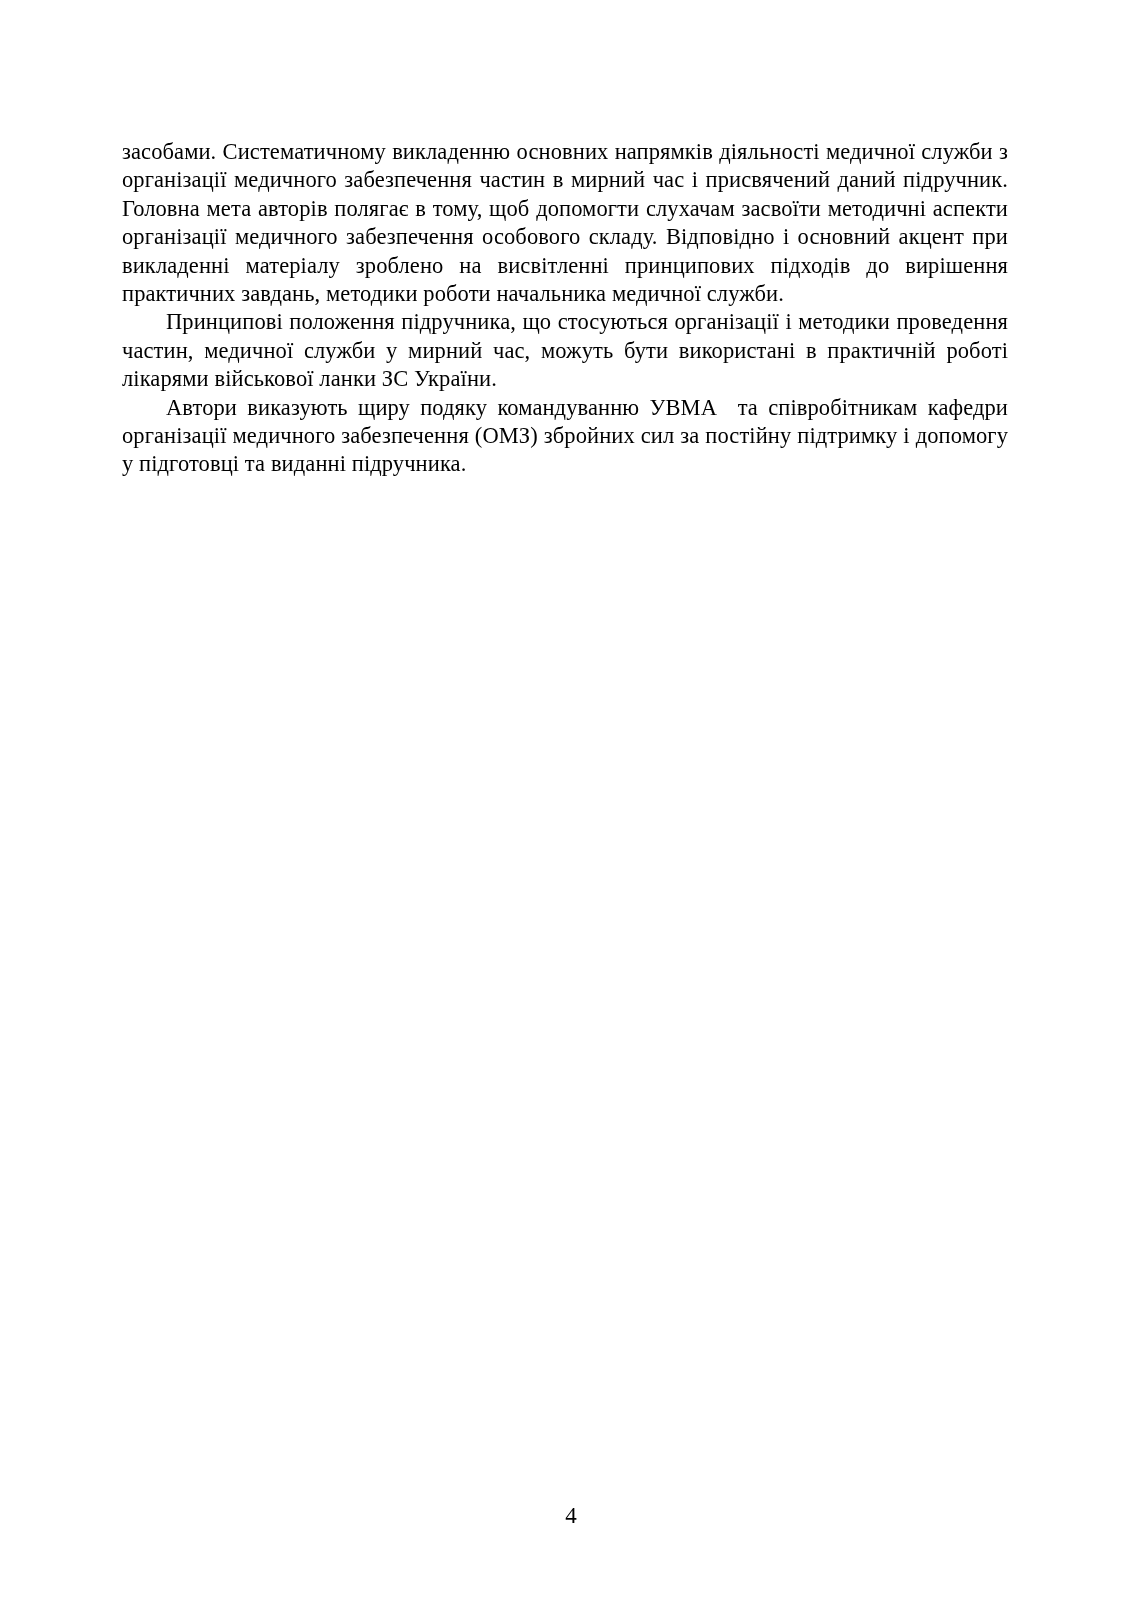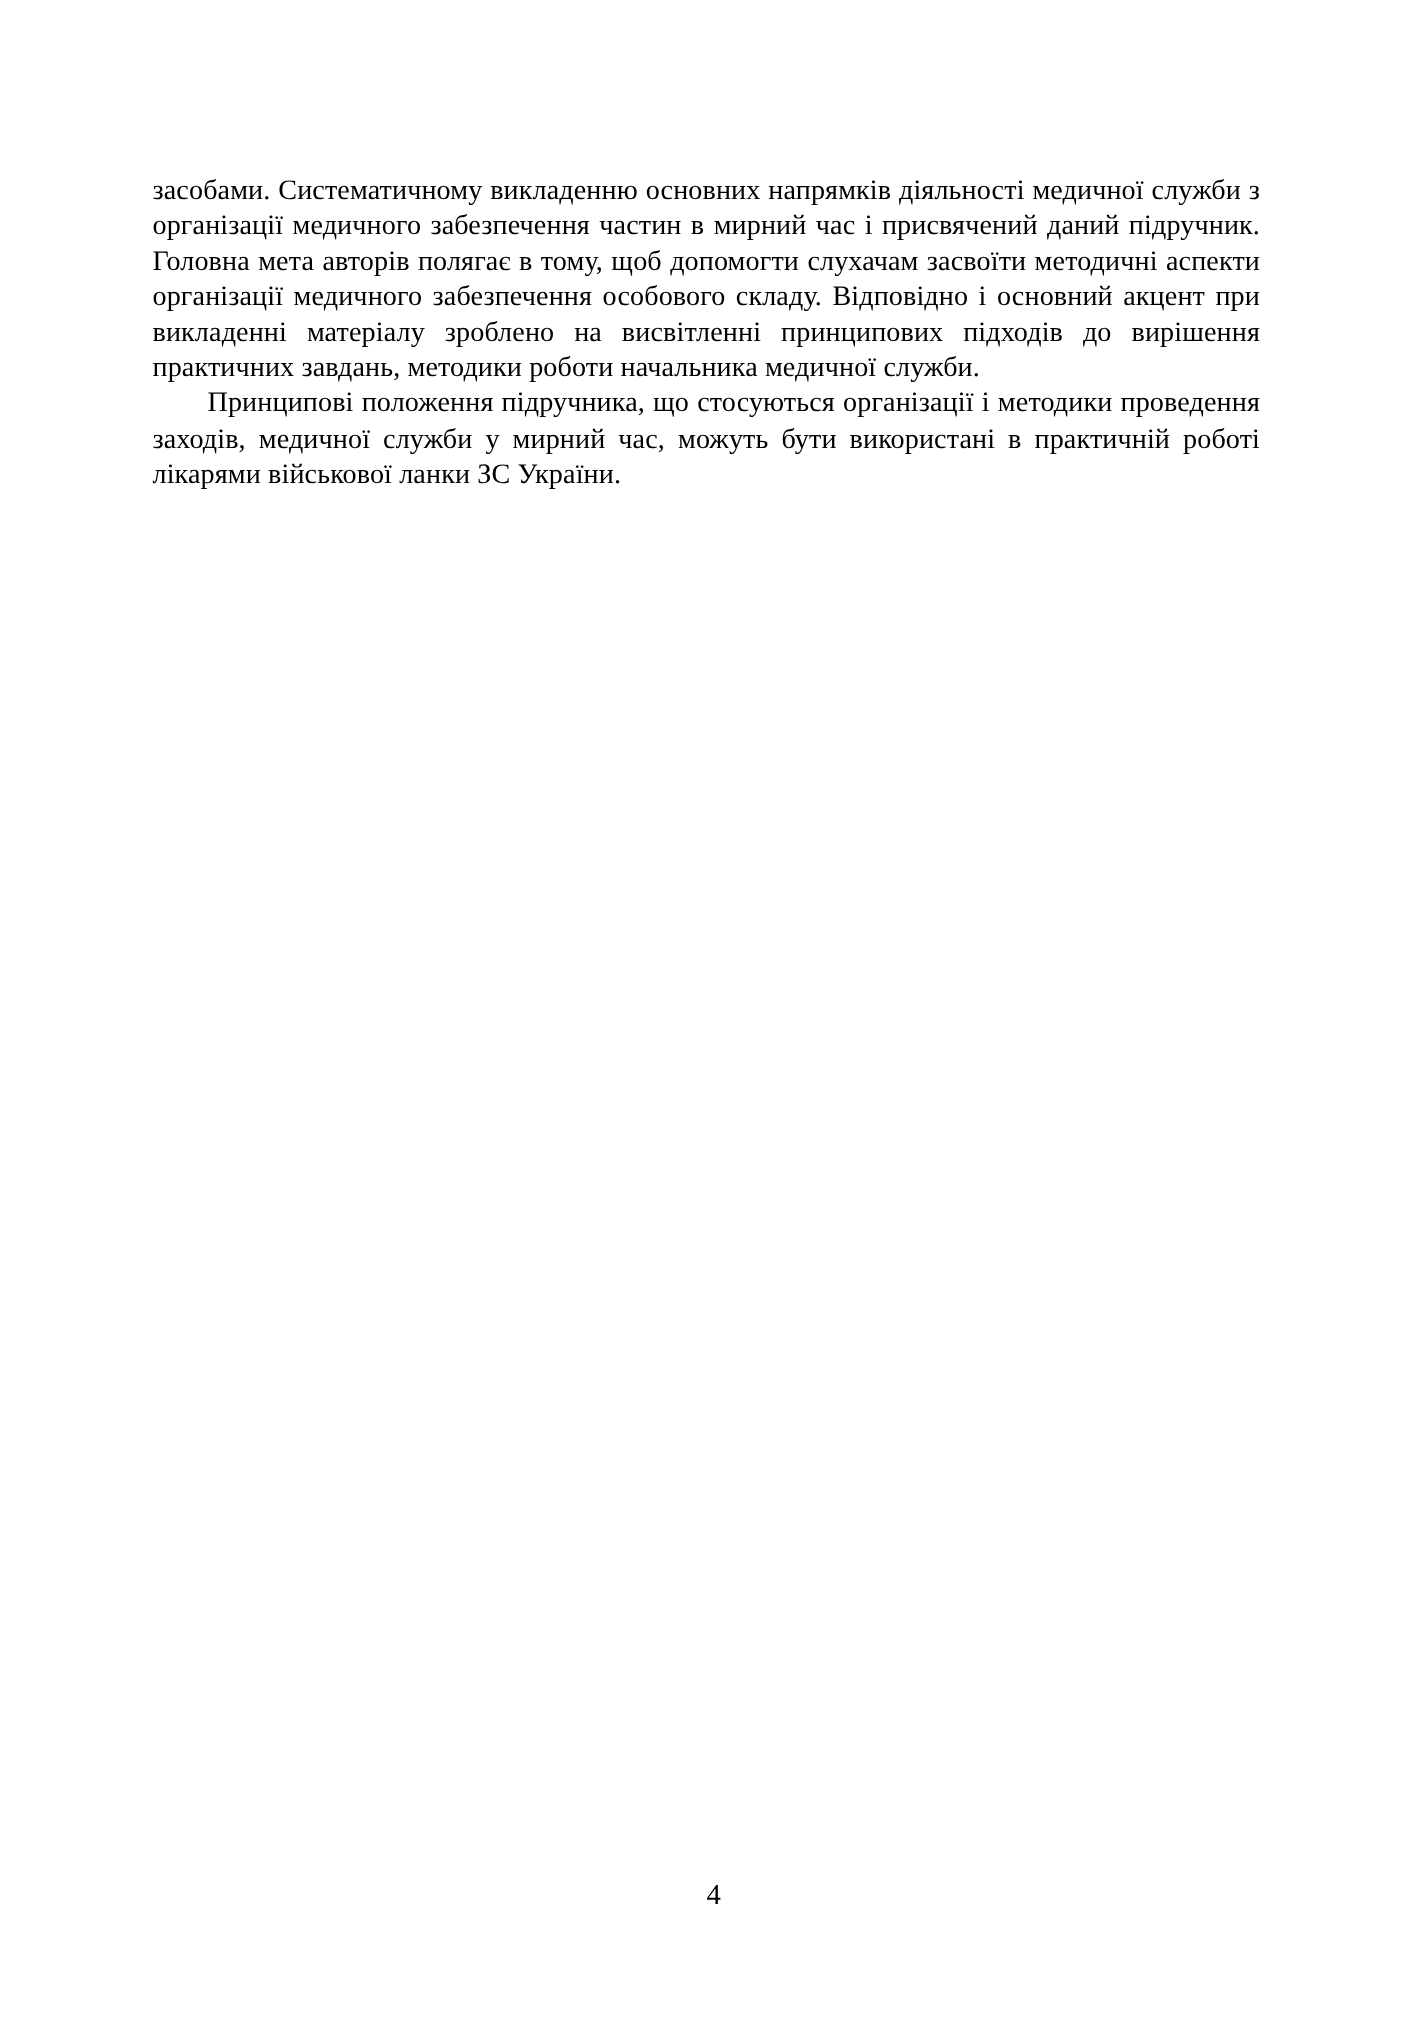--- a/index.html
+++ b/index.html
@@ -44,16 +44,17 @@
     font-size: 23px;
     line-height: 28px;
   }
 </style>
 </head>
 <body>
 
 <div class="page">
   <div class="text-block">
     <p class="para no-indent">засобами. Систематичному викладенню основних напрямків діяльності медичної служби з організації медичного забезпечення частин в мирний час і присвячений даний підручник. Головна мета авторів полягає в тому, щоб допомогти слухачам засвоїти методичні аспекти організації медичного забезпечення особового складу. Відповідно і основний акцент при викладенні матеріалу зроблено на висвітленні принципових підходів до вирішення практичних завдань, методики роботи начальника медичної служби.</p>
-    <p class="para">Принципові положення підручника, що стосуються організації і методики проведення заходів, медичної служби у мирний час, можуть бути використані в практичній роботі лікарями військової ланки ЗС України.</p>
+    <p class="para">Принципові положення підручника, що стосуються організації і методики проведення частин, медичної служби у мирний час, можуть бути використані в практичній роботі лікарями військової ланки ЗС України.</p>
+    <p class="para">Автори виказують щиру подяку командуванню УВМА&nbsp; та співробітникам кафедри організації медичного забезпечення (ОМЗ) збройних сил за постійну підтримку і допомогу у підготовці та виданні підручника.</p>
   </div>
   <div class="page-number">4</div>
 </div>
 
 </body></html>

